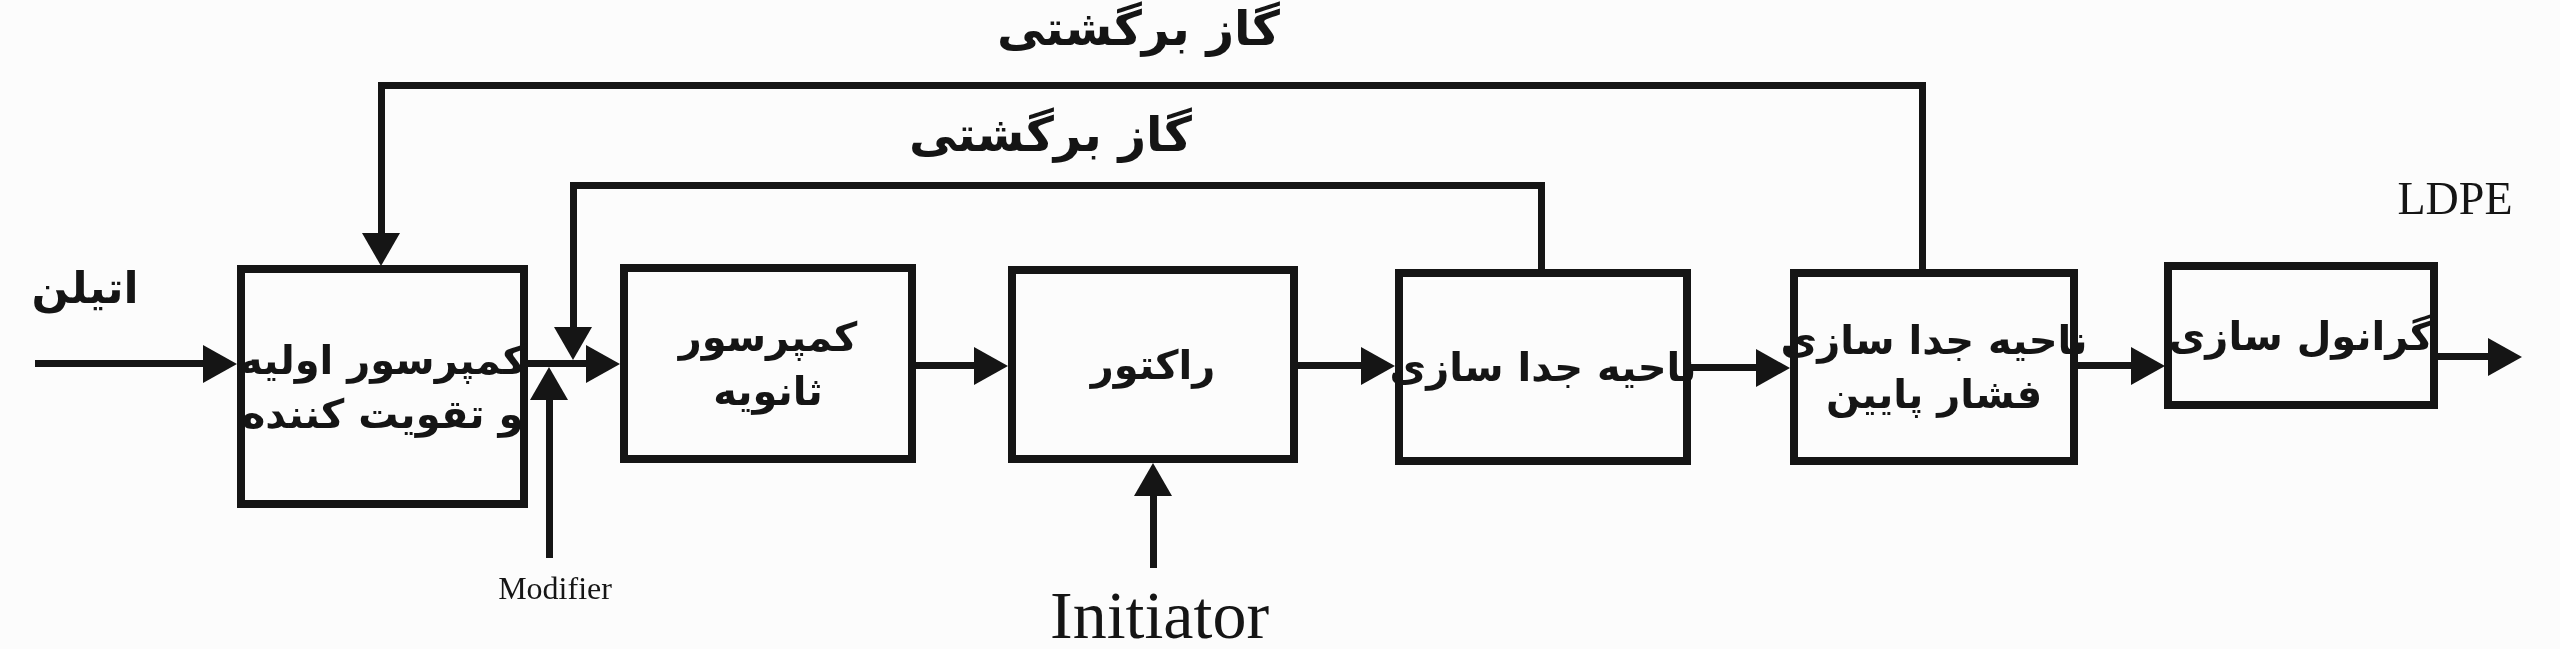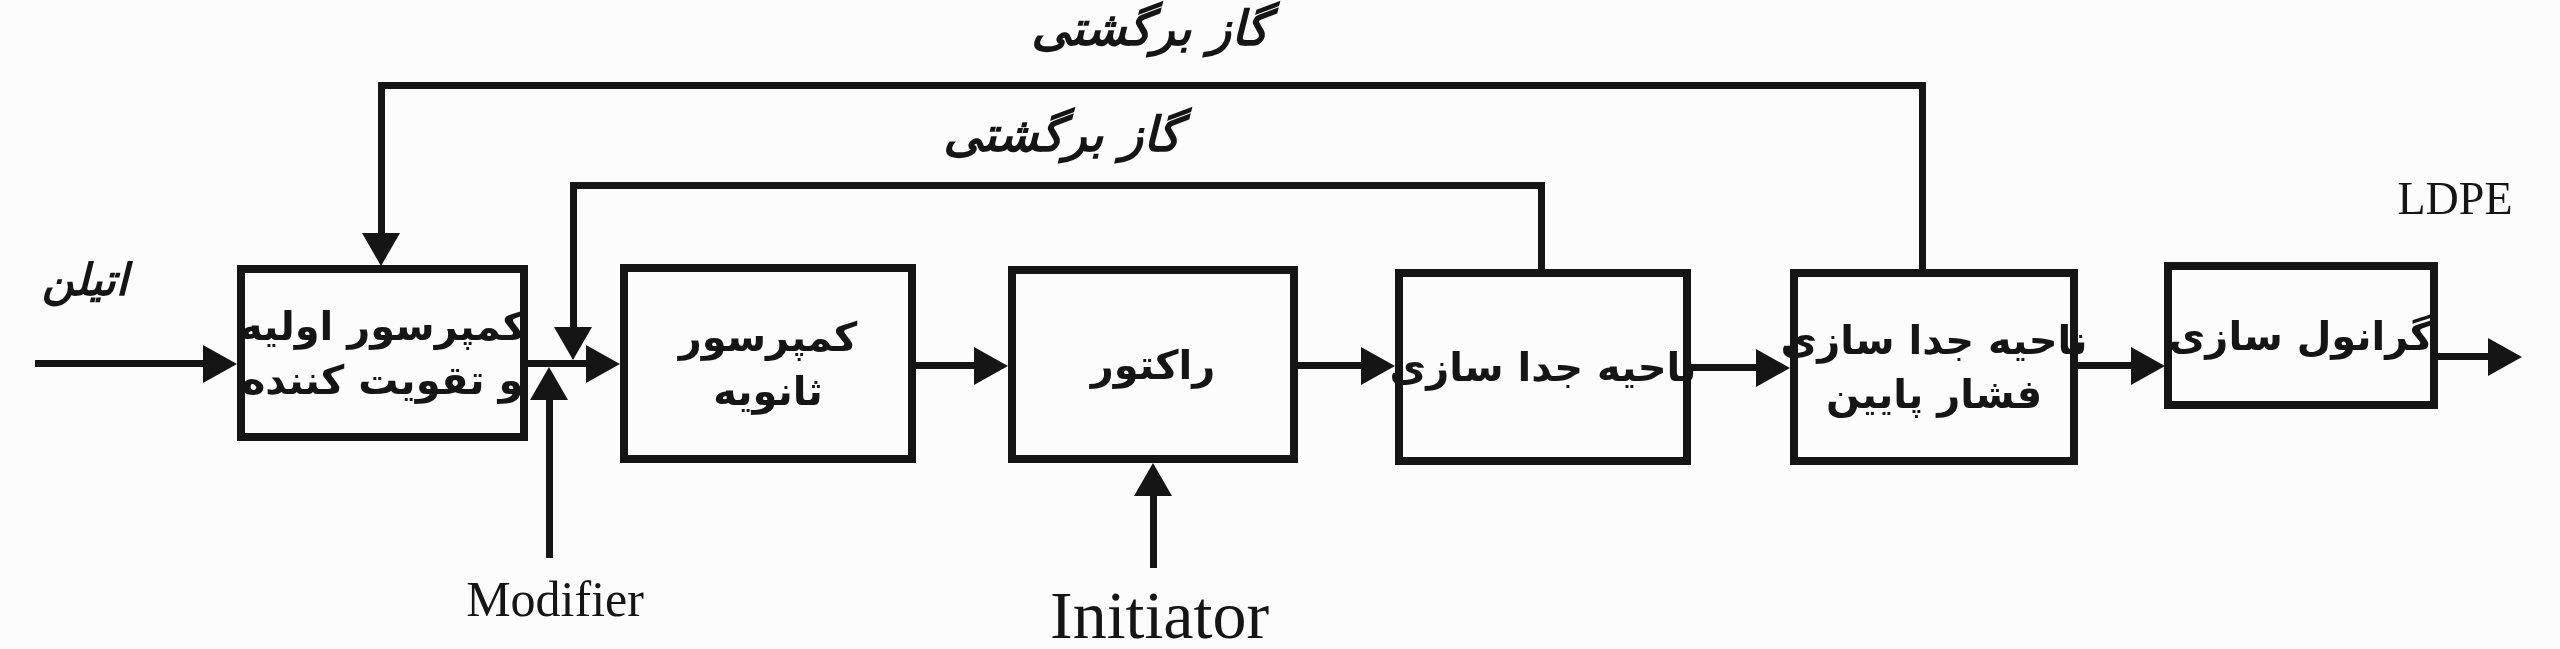--- a/index.html
+++ b/index.html
@@ -27,21 +27,21 @@
   .pbox span{
     display:block;
     direction:rtl;
     font-family:"DejaVu Sans",sans-serif;
     font-weight:bold;
     font-size:40px;
     line-height:1.35;
     color:var(--ink);
     white-space:nowrap;
   }
-  #box-primary    {left:237px; top:265px; width:291px; height:176px;}
+  #box-primary    {left:237px; top:265px; width:291px; height:243px;}
   #box-secondary  {left:620px; top:264px; width:296px; height:199px;}
   #box-reactor    {left:1008px;top:266px; width:290px; height:197px;}
   #box-hpsep      {left:1395px;top:269px; width:296px; height:196px;}
   #box-lpsep      {left:1790px;top:269px; width:288px; height:196px;}
   #box-granulation{left:2164px;top:262px; width:274px; height:147px;}
 
   
   .hline,.vline{position:absolute;background:var(--ink);}
   .hline{height:7px;}
   .vline{width:7px;}
@@ -80,27 +80,27 @@
   #ar-c45 {left:1756px;top:349px;}
   #ar-c56 {left:2131px;top:347px;}
   #ar-out {left:2488px;top:338px;}
   #ar-r1  {left:362px; top:233px;}  
   #ar-r2  {left:554px; top:327px;}  
   #ar-mod {left:530px; top:367px;}  
   #ar-init{left:1134px;top:463px;}  
 
   
   .lbl{position:absolute;color:var(--ink);text-align:center;white-space:nowrap;}
-  .fa{font-family:"DejaVu Sans",sans-serif;font-weight:bold;direction:rtl;font-style:italic;}
+  .fa{font-family:"DejaVu Sans",sans-serif;font-weight:bold;direction:rtl;}
   .en{font-family:"Liberation Serif",serif;font-weight:normal;}
 
-  #lbl-eth      {left:20px;  top:254px; width:130px; font-size:44px;}
+  #lbl-eth      {left:20px;  top:262px; width:130px; font-size:44px;}
   #lbl-r1       {left:1020px;top:0px;   width:260px; font-size:48px;}
   #lbl-r2       {left:932px; top:106px; width:260px; font-size:48px;}
-  #lbl-modifier {left:450px; top:570px; width:210px; font-size:50px;}
+  #lbl-modifier {left:450px; top:570px; width:210px; font-size:32px;}
   #lbl-initiator{left:1050px;top:576px; width:210px; font-size:68px;}
   #lbl-ldpe     {left:2385px;top:172px; width:140px; font-size:46px;}
 </style>
 </head>
 <body>
 
 <div class="canvas">
 
   <div class="hline" id="ln-r1-h"></div>
   <div class="vline" id="ln-r1-vl"></div>

